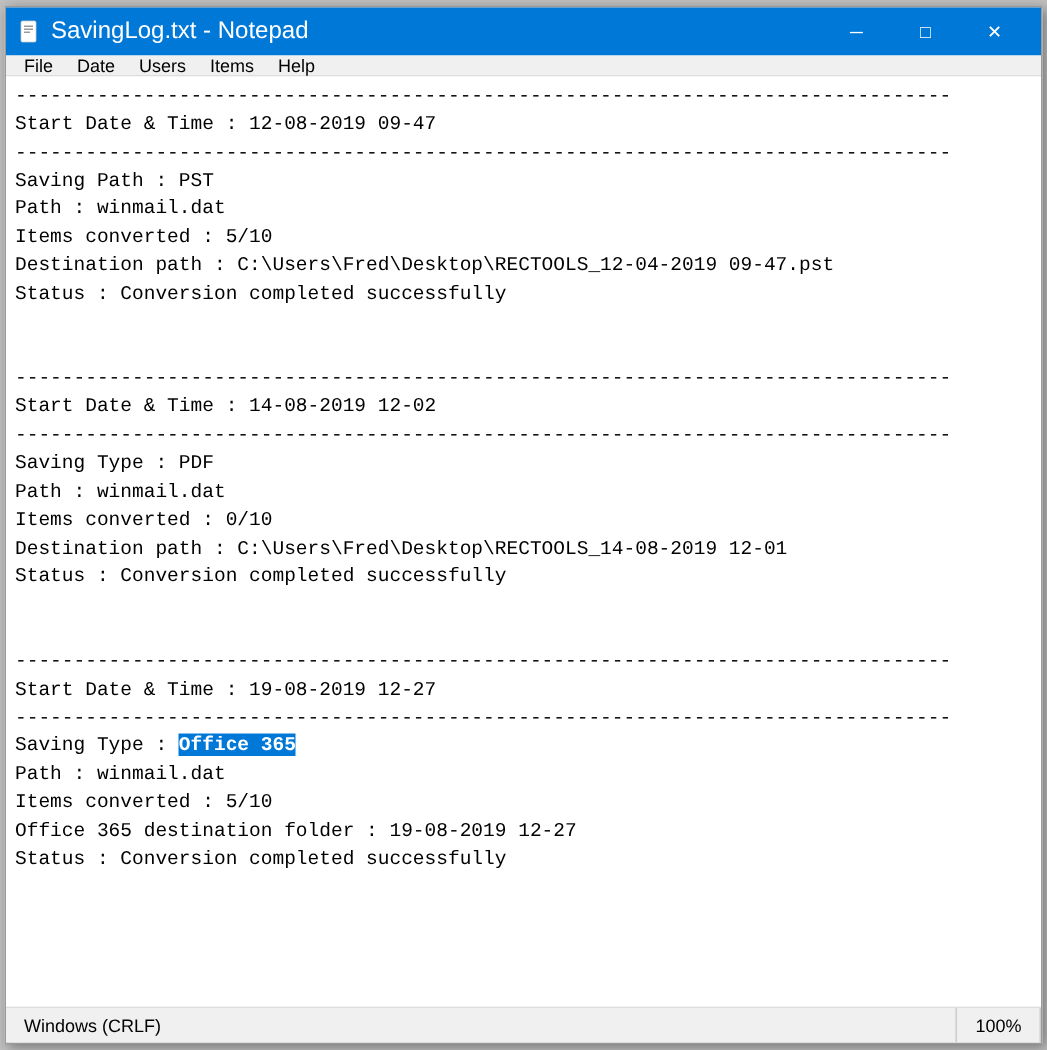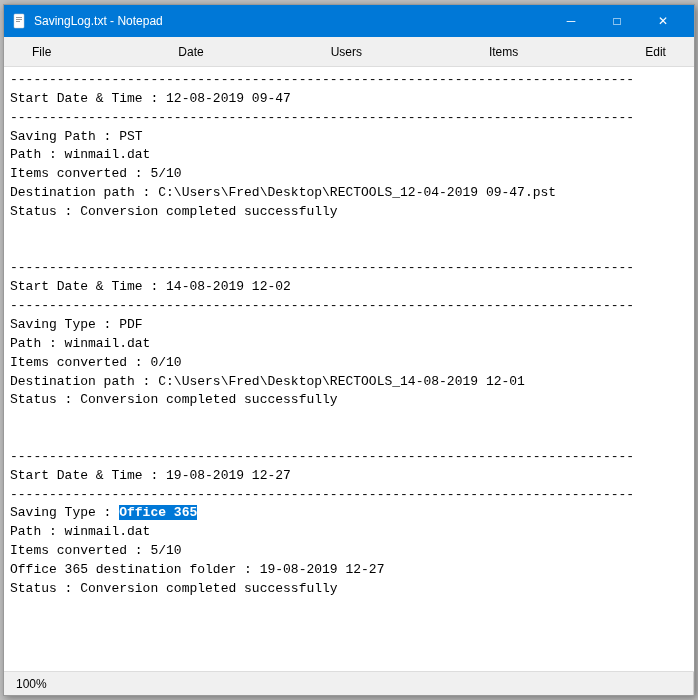--- a/index.html
+++ b/index.html
@@ -41,21 +41,21 @@
     .title-bar-icon {
       width: 16px;
       height: 16px;
       margin-right: 6px;
       flex-shrink: 0;
     }
 
     .title-bar-text {
       flex: 1;
       font-family: 'Segoe UI', Arial, sans-serif;
-      font-size: 12px;
+      font-size: 16px;
       font-weight: normal;
     }
 
     .title-bar-controls {
       display: flex;
       gap: 0;
     }
 
     .title-btn {
       width: 46px;
@@ -67,29 +67,28 @@
       color: #fff;
       background: transparent;
       border: none;
       cursor: pointer;
       font-family: 'Segoe UI', Arial, sans-serif;
     }
 
     
     .menu-bar {
       background: #f0f0f0;
-      height: 30px;
-      display: flex;
-      align-items: center;
-      padding: 0 20px;
+      height: 14px;
+      display: flex;
+      align-items: center;
+      padding: 0 4px;
       border-bottom: 1px solid #ddd;
       flex-shrink: 0;
       font-family: 'Segoe UI', Arial, sans-serif;
       font-size: 12px;
-      justify-content: space-between;
     }
 
     .menu-item {
       padding: 2px 8px;
       cursor: pointer;
       color: #000;
     }
 
     
     .content-area {
@@ -165,21 +164,21 @@
       <button class="title-btn">□</button>
       <button class="title-btn close">✕</button>
     </div>
   </div>
 
   <div class="menu-bar">
     <span class="menu-item">File</span>
     <span class="menu-item">Date</span>
     <span class="menu-item">Users</span>
     <span class="menu-item">Items</span>
-    <span class="menu-item">Edit</span>
+    <span class="menu-item">Help</span>
   </div>
 
   <div class="content-area">
     <div class="text-content" id="text-content"><span>--------------------------------------------------------------------------------</span>
 <span>Start Date &amp; Time : 12-08-2019 09-47</span>
 <span>--------------------------------------------------------------------------------</span>
 <span>Saving Path : PST</span>
 <span>Path : winmail.dat</span>
 <span>Items converted : 5/10</span>
 <span>Destination path : C:\Users\Fred\Desktop\RECTOOLS_12-04-2019 09-47.pst</span>
@@ -202,16 +201,19 @@
 <span>Saving Type : <span class="highlight">Office 365</span></span>
 <span>Path : winmail.dat</span>
 <span>Items converted : 5/10</span>
 <span>Office 365 destination folder : 19-08-2019 12-27</span>
 <span>Status : Conversion completed successfully</span>
 </div>
   </div>
 
   <div class="status-bar">
     <div class="status-section">
+      <span>Windows (CRLF)</span>
+    </div>
+    <div class="status-section">
       <span>100%</span>
     </div>
   </div>
 </div>
 
 </body></html>

